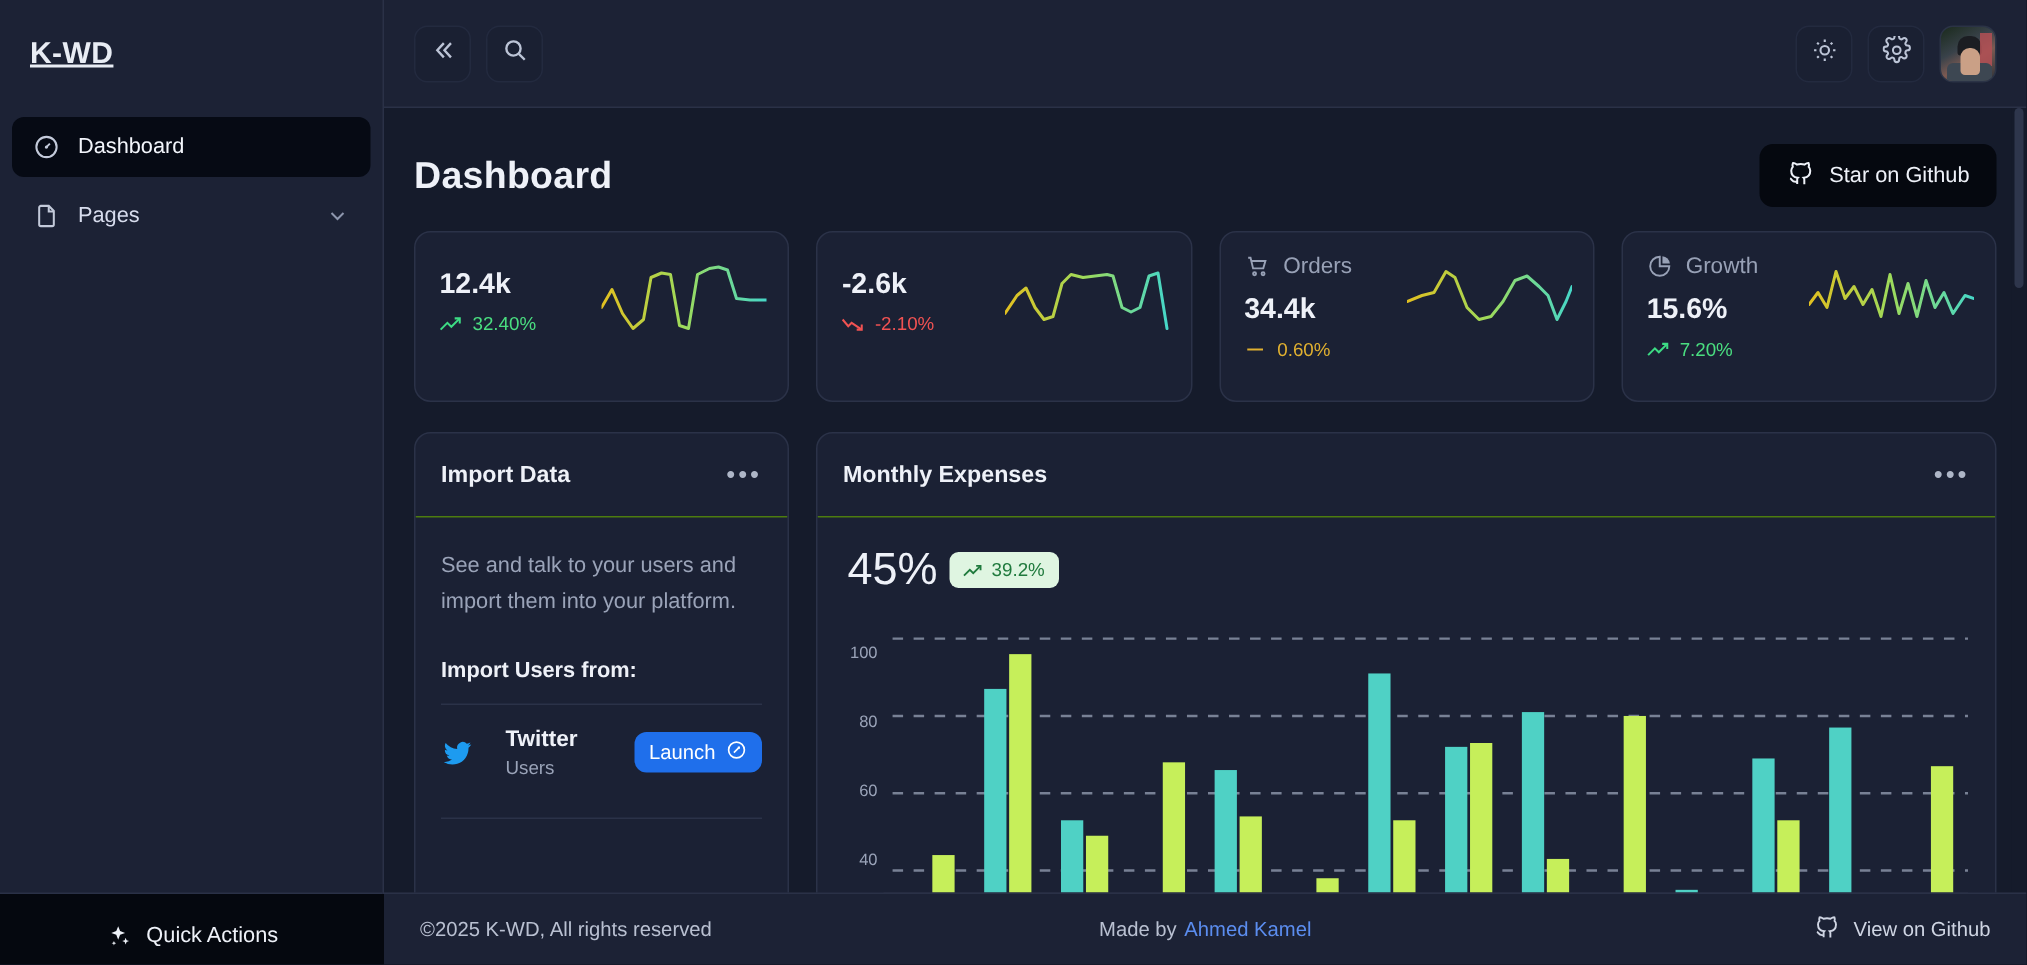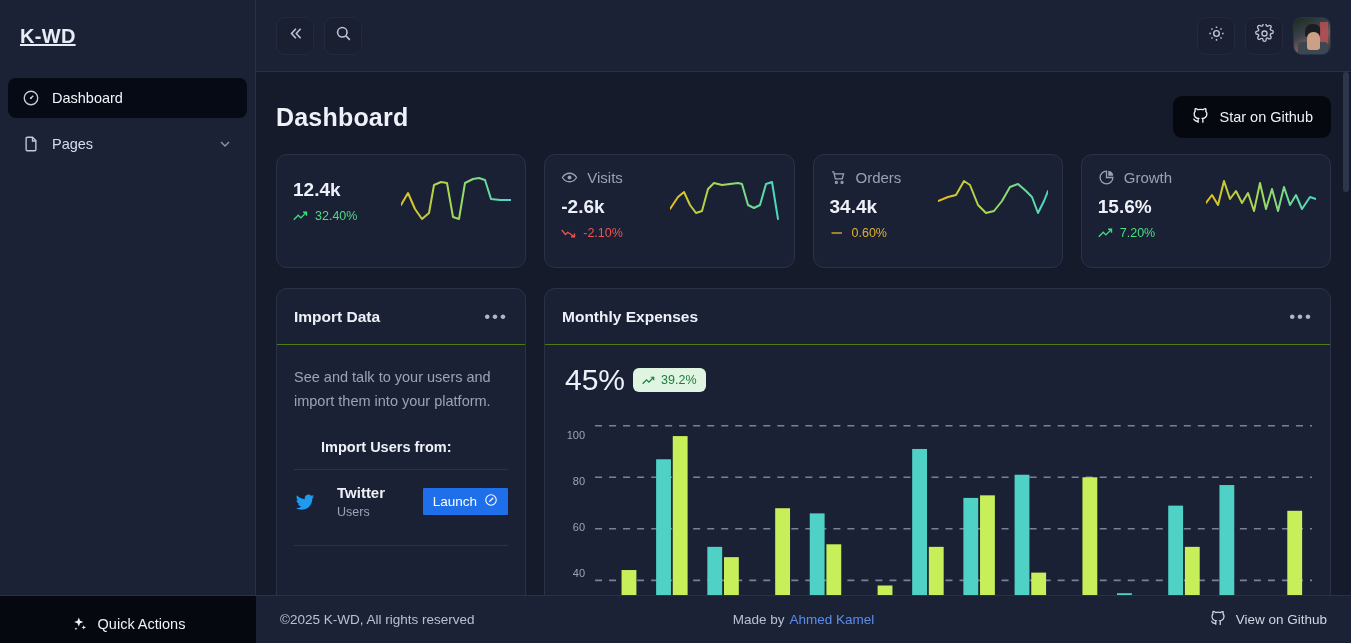--- a/index.html
+++ b/index.html
@@ -130,30 +130,30 @@
   .panel-head {
     height: 56px; flex: 0 0 56px; display: flex; align-items: center;
     padding: 0 17px; border-bottom: 1px solid #4d7c0f;
   }
   .panel-title { font-size: 15.5px; font-weight: bold; color: #eef1f8; }
   .dots { margin-left: auto; color: #aeb6c7; letter-spacing: 2px; font-size: 17px; cursor: pointer; line-height: 1; }
 
   .panel-import { flex: 0 0 250px; width: 250px; }
   .panel-body { padding: 20px 17px 0 17px; }
   .import-desc { color: #9aa3b8; font-size: 14.5px; line-height: 24px; }
-  .import-sub { color: #eef1f8; font-size: 14.5px; font-weight: bold; margin-top: 26px; margin-left: 27px; }
+  .import-sub { color: #eef1f8; font-size: 14.5px; font-weight: bold; margin-top: 26px; }
   .hr { height: 1px; background: #2b3248; margin: 14px 0 0 0; }
   .src-row { display: flex; align-items: center; padding: 14px 0 12px 0; }
   .src-icon { width: 22px; height: 22px; color: #1d9bf0; flex: 0 0 22px; }
   .src-texts { margin-left: 21px; }
   .src-name { color: #eef1f8; font-size: 15px; font-weight: bold; }
   .src-meta { color: #9aa3b8; font-size: 12.5px; margin-top: 4px; }
   .launch-btn {
     margin-left: auto; background: #1f6feb; color: #fff; font-size: 13.5px;
-    border-radius: 1px; height: 27px; padding: 0 10px;
+    border-radius: 8px; height: 27px; padding: 0 10px;
     display: flex; align-items: center; gap: 7px; cursor: pointer;
   }
   .launch-btn svg { width: 14px; height: 14px; }
 
   .panel-chart { flex: 1 1 auto; min-width: 0; }
   .chart-top { display: flex; align-items: center; gap: 8px; padding: 18px 20px 0 20px; }
   .chart-pct { font-size: 30px; color: #eef1f8; font-weight: 500; }
   .chart-badge {
     background: #dff5e1; color: #1f7a3d; font-size: 12.5px;
     border-radius: 6px; padding: 5px 9px; display: flex; align-items: center; gap: 6px;
@@ -303,29 +303,20 @@
                   <stop offset="0" stop-color="#e2c020"></stop>
                   <stop offset="0.5" stop-color="#9ddb5c"></stop>
                   <stop offset="1" stop-color="#46d7c8"></stop>
                 </linearGradient>
               </defs>
             <path id="sp0" stroke="url(#g1)" stroke-width="2" stroke-linejoin="round" stroke-linecap="round" d="M0,30 L7,18 L14,34 L21,44 L28,38 L33,10 L40,7 L46,8 L52,42 L58,44 L64,8 L72,4 L78,3 L84,5 L90,24 L99,25 L110,25"></path>
           </svg>
         </div>
 
         <div class="stat-card">
-          <div class="stat-head">
-            <span class="ico">
-              <svg viewBox="0 0 24 24" fill="none" stroke="currentColor" stroke-width="1.8">
-                  <path d="M2 12s3.6-6 10-6 10 6 10 6-3.6 6-10 6-10-6-10-6z"></path>
-                  <circle cx="12" cy="12" r="2.8" fill="currentColor" stroke="none"></circle>
-                </svg>
-            </span>
-            <span class="stat-name">Visits</span>
-          </div>
           <div class="stat-value">-2.6k</div>
           <div class="stat-delta" style="color:#f05252">
             <svg viewBox="0 0 20 14" fill="none" stroke="#f05252" stroke-width="1.8">
                 <path d="M1 3l5 6 3-3 9 6"></path>
                 <path d="M18 7.5V12h-4.5"></path>
               </svg>
             <span>-2.10%</span>
           </div>
           <svg class="spark" viewBox="0 0 110 52" fill="none">
             <path id="sp1" stroke="url(#g1)" stroke-width="2" stroke-linejoin="round" stroke-linecap="round" d="M0,34 L8,22 L14,17 L20,30 L26,38 L32,36 L38,14 L44,8 L52,10 L60,9 L68,8 L72,9 L78,30 L84,33 L90,30 L96,9 L102,7 L108,44"></path>

